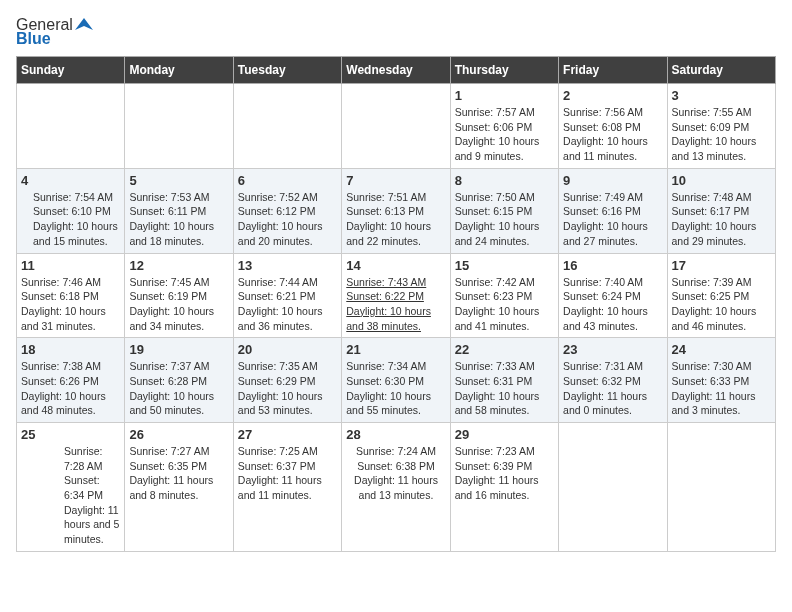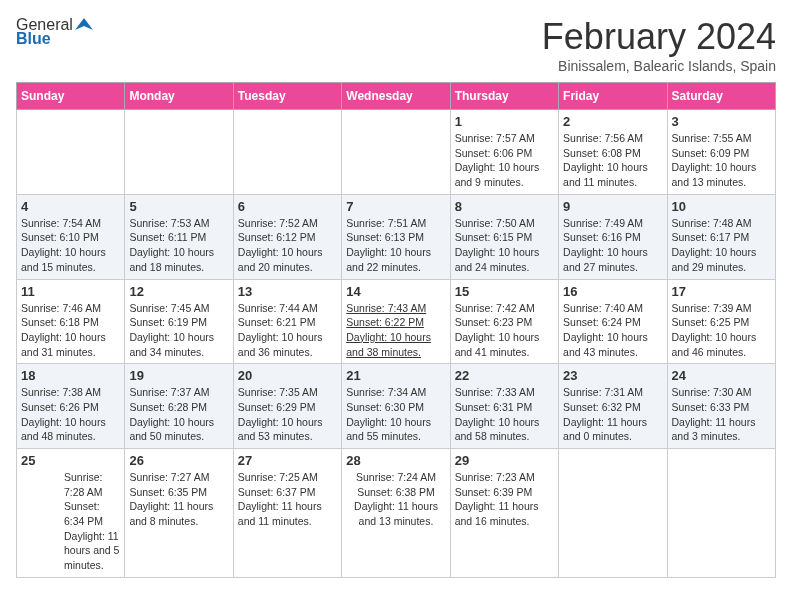--- a/index.html
+++ b/index.html
@@ -6,21 +6,21 @@
     body {
       font-family: Arial, sans-serif;
       background: #fff;
       width: 792px;
       min-height: 612px;
       padding: 16px;
     }
     .header-area {
       display: flex;
       justify-content: space-between;
-      align-items: flex-start;
+      align-items: center;
       margin-bottom: 8px;
       gap: 44px;
     }
     .logo {
       display: flex;
       flex-direction: column;
       align-items: flex-start;
     }
     .logo-general { color: #333; }
     .logo-blue { color: #1a6bb5; }
@@ -35,21 +35,21 @@
     .location-title {
       font-size: 14px;
       color: #555;
     }
     table {
       width: 100%;
       border-collapse: collapse;
       font-size: 11px;
     }
     thead tr th {
-      background-color: #ec4899;
+      background-color: #404040;
       color: #fff;
       padding: 6px 4px;
       text-align: left;
       font-size: 12px;
       font-weight: bold;
       border: 1px solid #aaa;
     }
     tbody tr td {
       vertical-align: top;
       padding: 4px;
@@ -85,24 +85,20 @@
 <div class="header-area">
   <div class="logo">
     <div style="display:flex;align-items:center;">
       <span class="logo-general">General</span>
       <svg width="18" height="18" viewBox="0 0 18 18" style="margin-left:2px;">
         <polygon points="9,2 18,14 9,10 0,14" fill="#1a6bb5"></polygon>
       </svg>
     </div>
     <span class="logo-blue" style="font-size:16px;font-weight:bold;color:#1a6bb5;margin-top:-4px;">Blue</span>
   </div>
-  <div class="title-area">
-    <div class="month-title">February 2024</div>
-    <div class="location-title">Binissalem, Balearic Islands, Spain</div>
-  </div>
 </div>
 
 <table>
   <thead>
     <tr>
     <th>Sunday</th>
         <th>Monday</th>
         <th>Tuesday</th>
         <th>Wednesday</th>
         <th>Thursday</th>
@@ -131,21 +127,21 @@
         <td>
           <span class="day-num">3</span>
           <div class="day-info" style="white-space: pre-line;">Sunrise: 7:55 AM
 Sunset: 6:09 PM
 Daylight: 10 hours and 13 minutes.</div>
         </td>
       </tr>
       <tr>
         <td>
           <span class="day-num">4</span>
-          <div class="day-info" style="white-space: pre-line;">Sunrise: 7:54 AM
+          <div class="day-info" style="white-space: pre-line; margin-left: 12px;">Sunrise: 7:54 AM
 Sunset: 6:10 PM
 Daylight: 10 hours and 15 minutes.</div>
         </td>
         <td>
           <span class="day-num">5</span>
           <div class="day-info" style="white-space: pre-line;">Sunrise: 7:53 AM
 Sunset: 6:11 PM
 Daylight: 10 hours and 18 minutes.</div>
         </td>
         <td>

